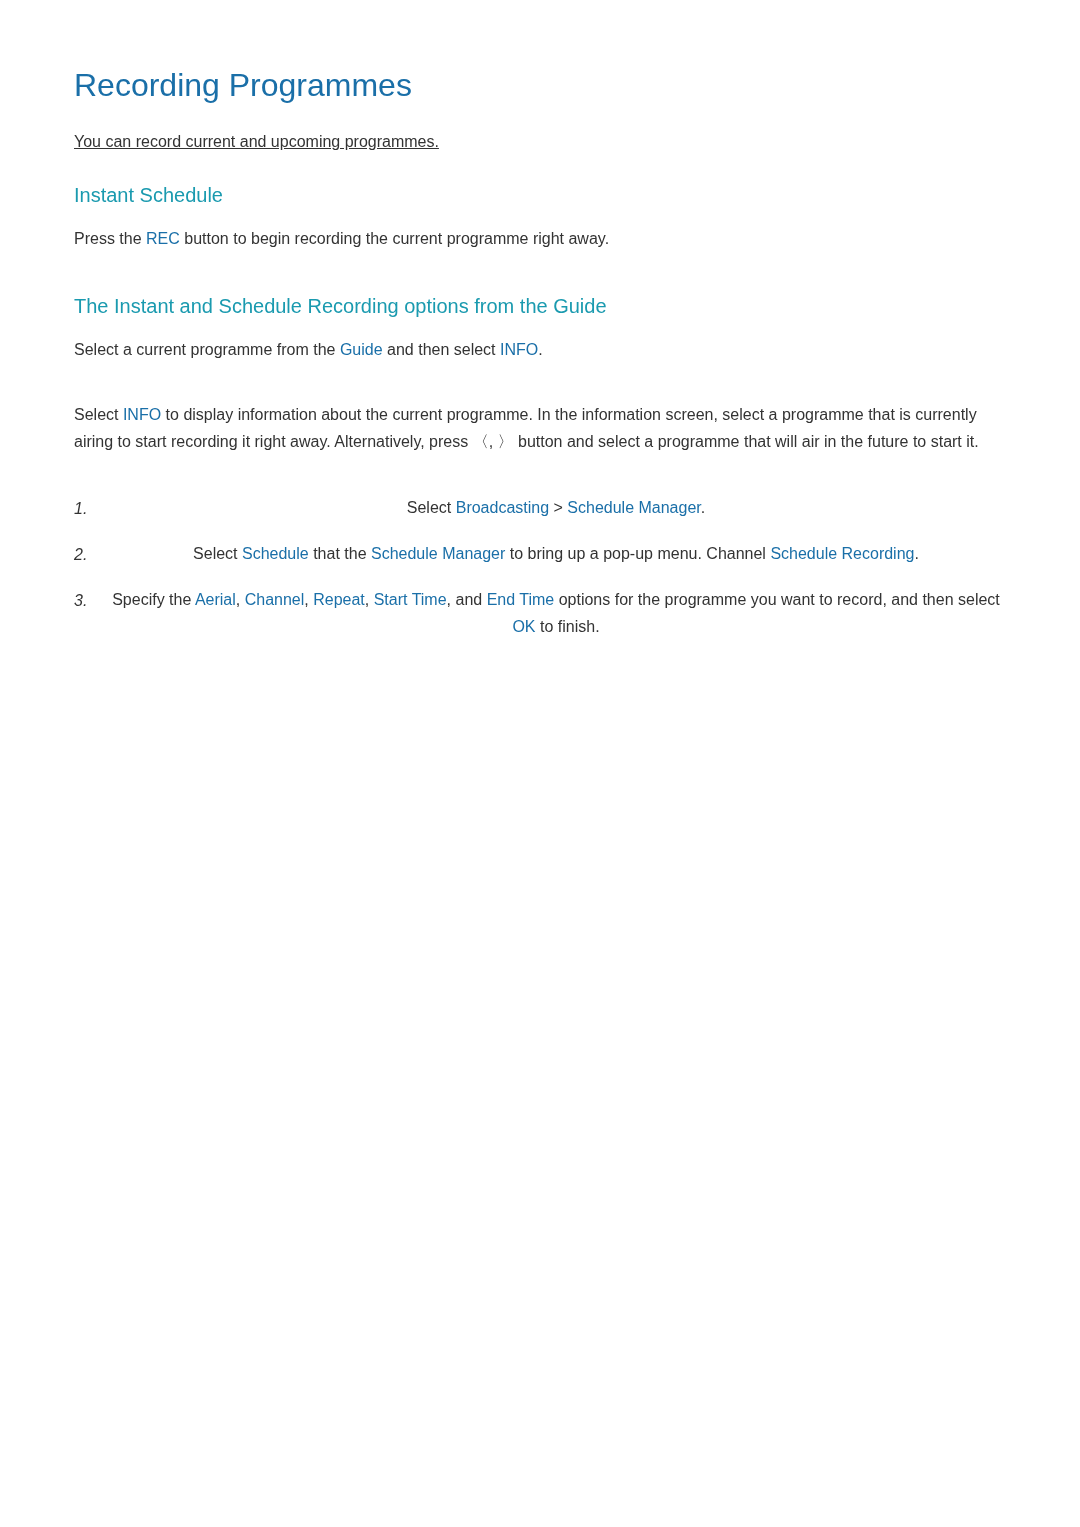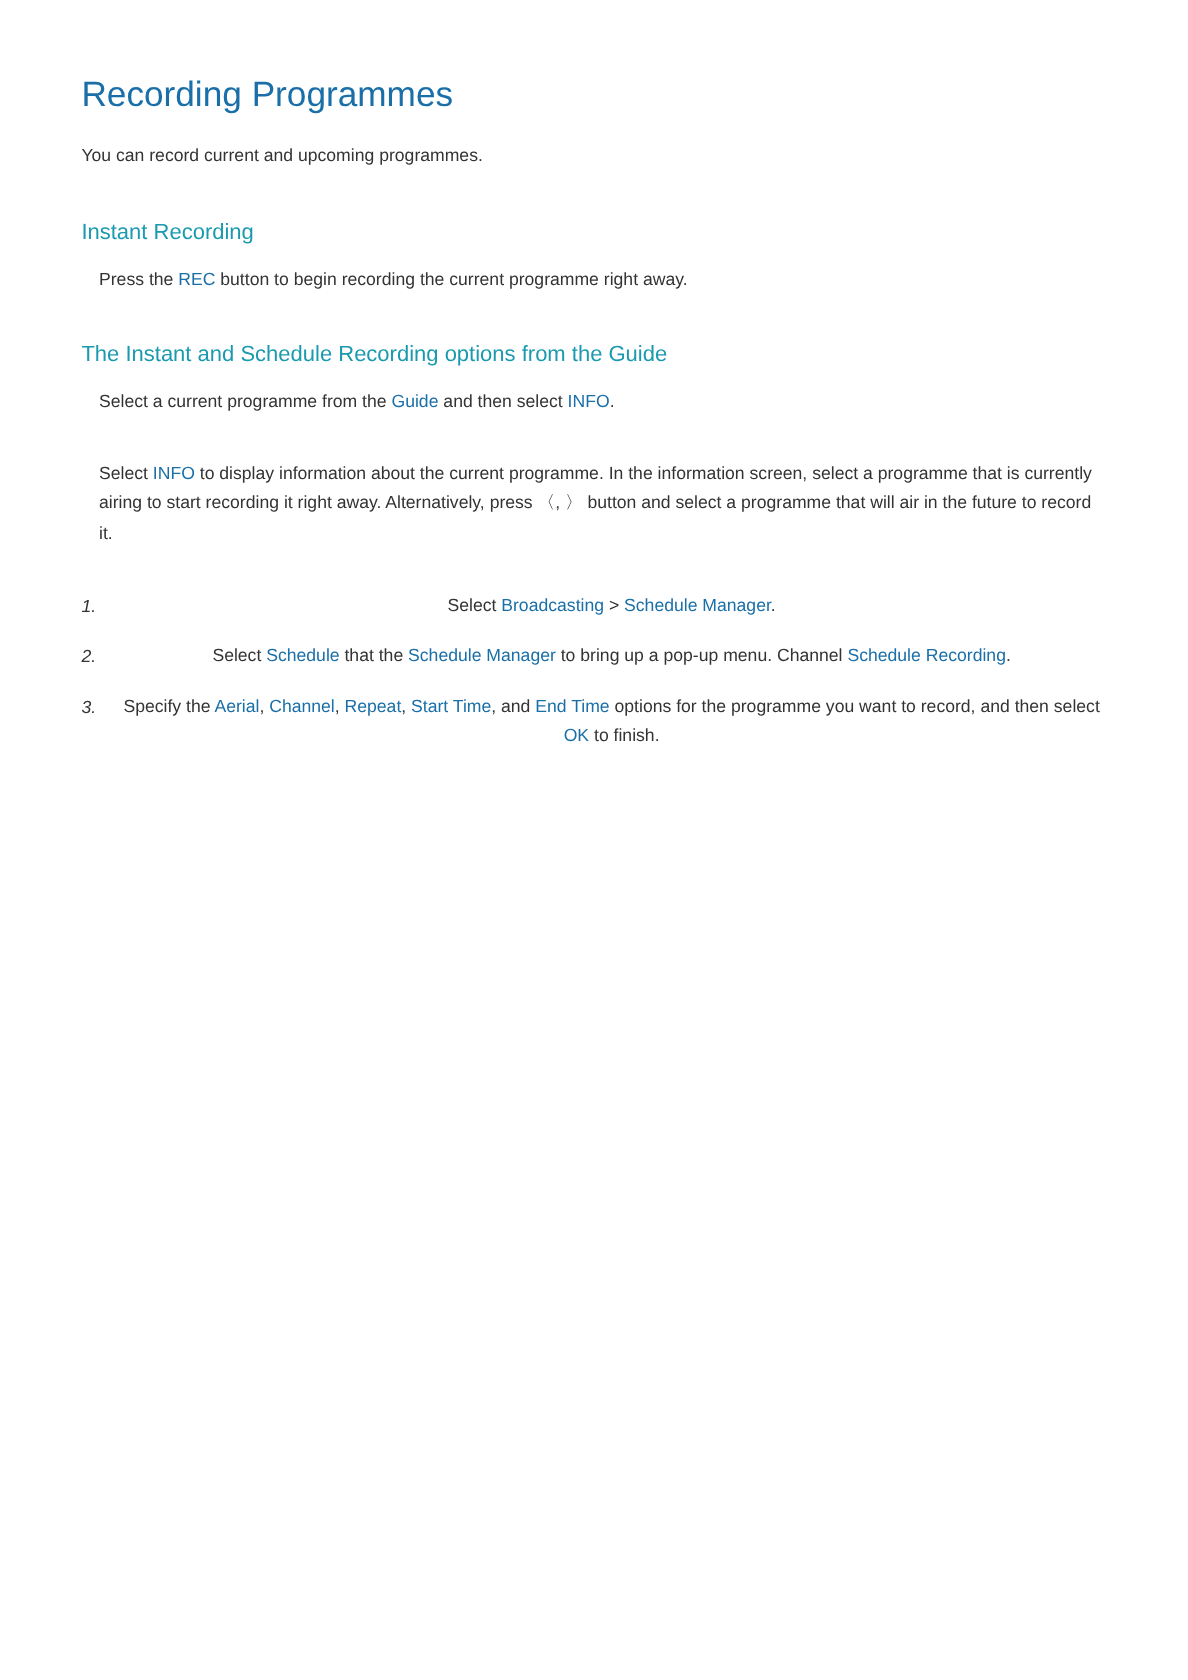--- a/index.html
+++ b/index.html
@@ -22,21 +22,22 @@
     .page-title {
       font-size: 32px;
       font-weight: 500;
       color: #1a6fa8;
       margin-bottom: 18px;
     }
 
     .intro-text {
       font-size: 16px;
       color: #333;
-      margin-bottom: 40px;
+      margin-bottom: 24px;
+      text-decoration: underline;
     }
 
     .section {
       margin-bottom: 38px;
     }
 
     .section-title {
       font-size: 20px;
       font-weight: 500;
       color: #1a9aaf;
@@ -44,21 +45,20 @@
     }
 
     .section-body {
       font-size: 16px;
       color: #333;
       line-height: 1.7;
     }
 
     .section-body p {
       margin-bottom: 8px;
-      margin-left: 16px;
     }
 
     .highlight-blue {
       color: #1a6fa8;
     }
 
     .ol-list {
       list-style: none;
       padding: 0;
       margin: 0;
@@ -87,34 +87,34 @@
     }
   </style>
 </head>
 <body>
 
 <h1 class="page-title">Recording Programmes</h1>
 <p class="intro-text">You can record current and upcoming programmes.</p>
 
 <div id="sections-container">
     <div class="section">
-      <h2 class="section-title">Instant Recording</h2>
+      <h2 class="section-title">Instant Schedule</h2>
       <div class="section-body">
         <p><span>Press the </span><span class="highlight-blue">REC</span><span> button to begin recording the current programme right away.</span></p>
       </div>
     </div>
     <div class="section">
       <h2 class="section-title">The Instant and Schedule Recording options from the Guide</h2>
       <div class="section-body">
         <p><span>Select a current programme from the </span><span class="highlight-blue">Guide</span><span> and then select </span><span class="highlight-blue">INFO</span><span>.</span></p>
       </div>
     </div>
     <div class="section">
       <div class="section-body">
-        <p><span>Select </span><span class="highlight-blue">INFO</span><span> to display information about the current programme. In the information screen, select a programme that is currently airing to start recording it right away. Alternatively, press </span><span>〈, 〉</span><span> button and select a programme that will air in the future to record it.</span></p>
+        <p><span>Select </span><span class="highlight-blue">INFO</span><span> to display information about the current programme. In the information screen, select a programme that is currently airing to start recording it right away. Alternatively, press </span><span>〈, 〉</span><span> button and select a programme that will air in the future to start it.</span></p>
       </div>
     </div>
     <div class="section">
       <div class="section-body">
         <ol class="ol-list">
           <li>
             <span class="list-num">1.</span>
             <span class="list-content"><span>Select </span><span class="highlight-blue">Broadcasting</span><span> &gt; </span><span class="highlight-blue">Schedule Manager</span><span>.</span></span>
           </li>
           <li>

